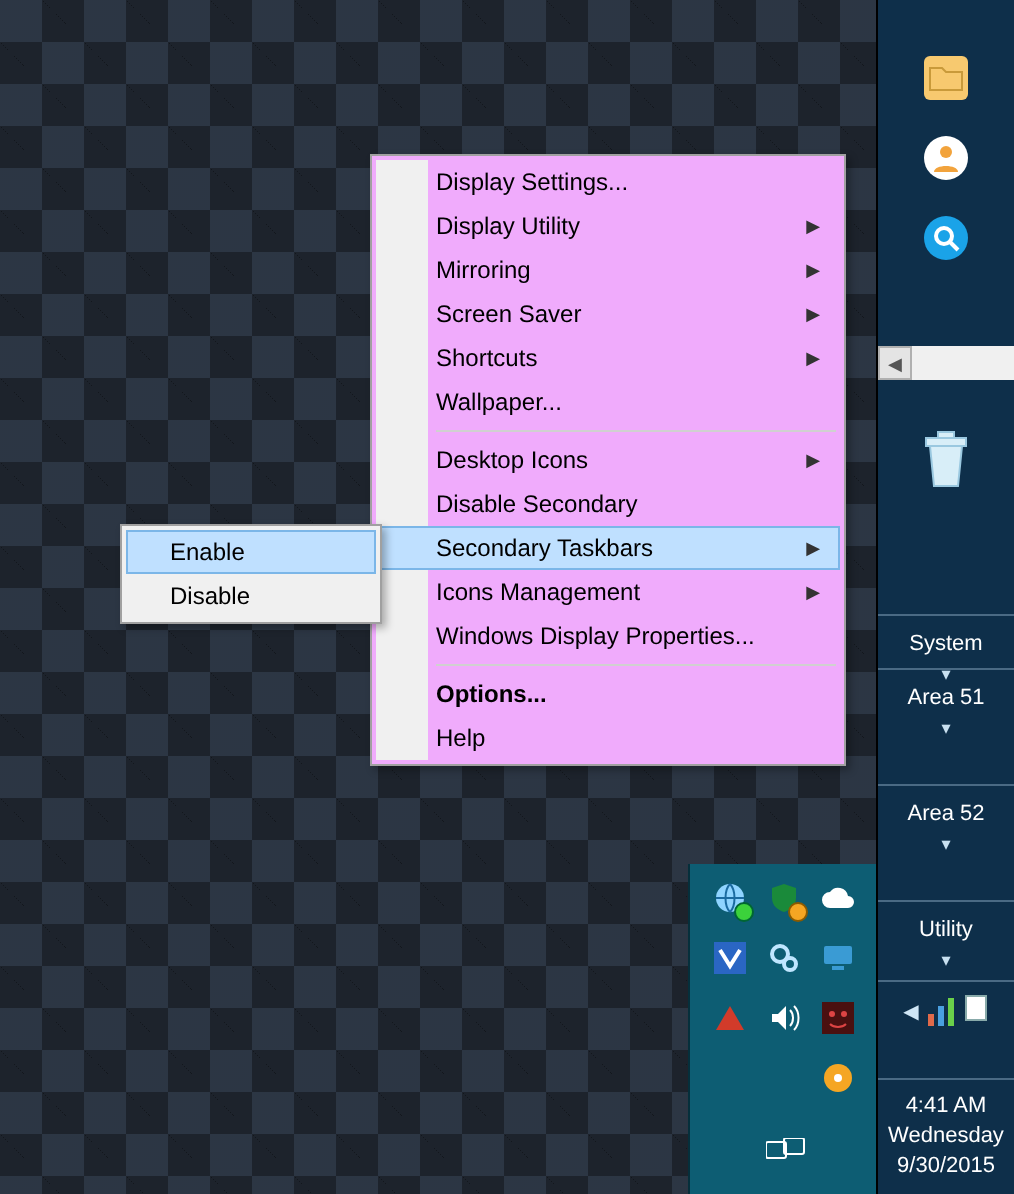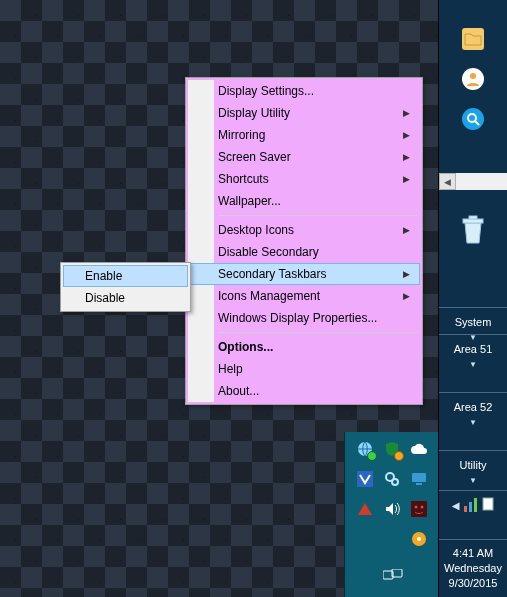--- a/index.html
+++ b/index.html
@@ -266,23 +266,20 @@
   </div>
 
   <div class="cm-sep"></div>
 
   <div class="cm-item bold">
     <span>Options...</span>
   </div>
   <div class="cm-item">
     <span>Help</span>
   </div>
-  <div class="cm-item">
-    <span>About...</span>
-  </div>
 </div>
 
 <div class="submenu">
   <div class="cm-item highlight">
     <span>Enable</span>
   </div>
   <div class="cm-item">
     <span>Disable</span>
   </div>
 </div>

